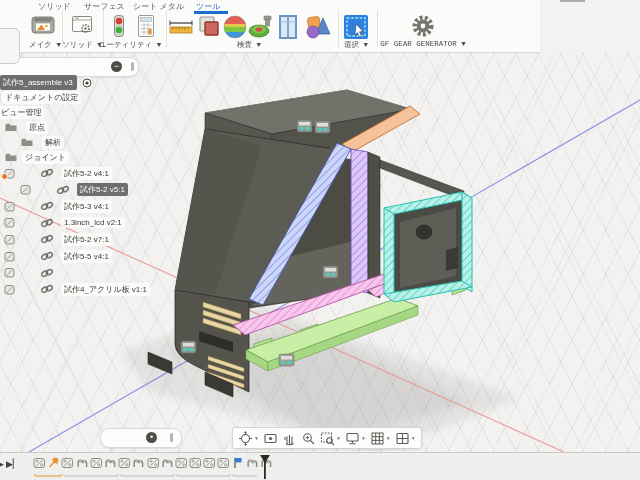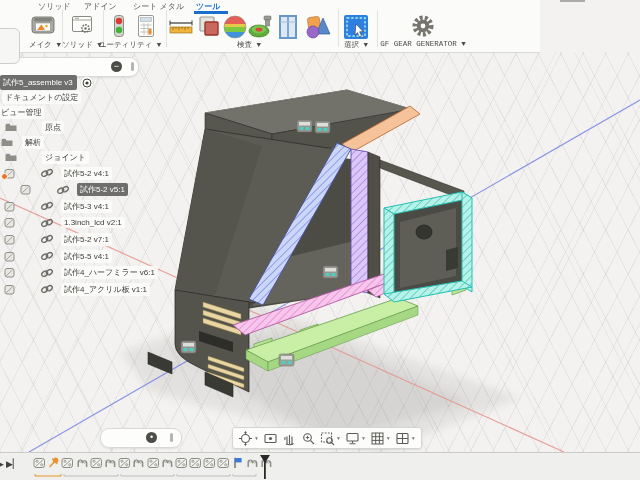--- a/index.html
+++ b/index.html
@@ -11,21 +11,21 @@
   }
   
   .toolbar{
     position:absolute;left:0;top:0;width:540px;height:52px;
     background:#fbfbfa;border-bottom:1px solid #d8d8d4;z-index:30;
   }
   .tab{
     position:absolute;top:1px;font-size:8px;color:#5a5a56;white-space:nowrap;
     cursor:default;
   }
-  .tab.active{color:var(--c-accent_blue);font-weight:bold;}
+  .tab.active{color:var(--c-accent_blue);font-weight:normal;}
   .tab-underline{
     position:absolute;top:11px;height:2.5px;background:var(--c-accent_blue);
   }
   .tb-sep{position:absolute;top:10px;width:1px;height:37px;background:#e2e2de;}
   .tb-icon{position:absolute;top:14px;transform:translateX(-50%);}
   .tb-label{
     position:absolute;top:40px;transform:translateX(-50%);
     font-size:7.5px;color:#4c4c48;white-space:nowrap;font-family:Liberation Mono, monospace;
   }
   .corner-panel{
@@ -99,21 +99,21 @@
   svg{display:block;}
 </style>
 </head>
 <body>
 
 <div class="toolbar">
   <div class="corner-panel"></div>
   <div class="top-strip"></div>
 
   <span class="tab" style="left:38px">ソリッド</span>
-  <span class="tab" style="left:84px">アドイン</span>
+  <span class="tab" style="left:84px">サーフェス</span>
   <span class="tab" style="left:133px">シート メタル</span>
   <span class="tab active" style="left:196px">ツール</span>
   <div class="tab-underline" style="left:194px;width:34px"></div>
 
   <div class="tb-sep" style="left:62px"></div>
   <div class="tb-sep" style="left:103px"></div>
   <div class="tb-sep" style="left:166px"></div>
   <div class="tb-sep" style="left:338px"></div>
   <div class="tb-sep" style="left:377px"></div>
 
@@ -387,37 +387,37 @@
     </div>
     <div class="b-row" style="left:-2px;top:54px">
       <span class="b-text">ビュー管理</span>
     </div>
     <div class="b-row" style="left:4px;top:69px">
       <span class="icon-cell">
           <svg width="12" height="9" viewBox="0 0 12 9">
             <path d="M0.5 2 L0.5 8 L11.5 8 L11.5 2.5 L5.5 2.5 L4.5 0.8 L1.5 0.8 Z" fill="#8f8f89"></path>
           </svg>
         </span>
-      <span class="b-text" style="margin-left:24px">原点</span>
-    </div>
-    <div class="b-row" style="left:0;top:84px">
+      <span class="b-text" style="margin-left:8px">原点</span>
+    </div>
+    <div class="b-row" style="left:20px;top:84px">
       <span class="icon-cell">
           <svg width="12" height="9" viewBox="0 0 12 9">
             <path d="M0.5 2 L0.5 8 L11.5 8 L11.5 2.5 L5.5 2.5 L4.5 0.8 L1.5 0.8 Z" fill="#8f8f89"></path>
           </svg>
         </span>
       <span class="b-text" style="margin-left:8px">解析</span>
     </div>
     <div class="b-row" style="left:4px;top:99px">
       <span class="icon-cell">
           <svg width="12" height="9" viewBox="0 0 12 9">
             <path d="M0.5 2 L0.5 8 L11.5 8 L11.5 2.5 L5.5 2.5 L4.5 0.8 L1.5 0.8 Z" fill="#8f8f89"></path>
           </svg>
         </span>
-      <span class="b-text" style="margin-left:24px">ジョイント</span>
+      <span class="b-text" style="margin-left:4px">ジョイント</span>
     </div>
 
     <div class="b-row" style="left:2px;top:115px">
       <span class="icon-cell">
           <svg width="11" height="11" viewBox="0 0 11 11">
             <rect x="1" y="1.5" width="9" height="8.5" rx="2" fill="#e8e8e2" stroke="#8f8f89"></rect>
             <path d="M2.5 8.5 L8.5 2.8" stroke="#8f8f89" fill="none" stroke-width=".8"></path>
           </svg>
           <span class="active-dot"></span>
         </span>
@@ -524,21 +524,20 @@
           </svg>
         </span>
       <span class="icon-cell" style="margin-left:24px">
           <svg width="15" height="10" viewBox="0 0 15 10">
             <g fill="none" stroke="#6e6e68" stroke-width="1.5">
               <ellipse cx="5" cy="5.8" rx="3.4" ry="2.4" transform="rotate(-35 5 5.8)"></ellipse>
               <ellipse cx="10" cy="4.2" rx="3.4" ry="2.4" transform="rotate(-35 10 4.2)"></ellipse>
             </g>
           </svg>
         </span>
-      <span class="b-text" style="margin-left:7px">試作4_ハーフミラー v6:1</span>
     </div>
     <div class="b-row" style="left:2px;top:231.2px">
       <span class="icon-cell">
           <svg width="11" height="11" viewBox="0 0 11 11">
             <rect x="1" y="1.5" width="9" height="8.5" rx="2" fill="#e8e8e2" stroke="#8f8f89"></rect>
             <path d="M2.5 8.5 L8.5 2.8" stroke="#8f8f89" fill="none" stroke-width=".8"></path>
           </svg>
         </span>
       <span class="icon-cell" style="margin-left:24px">
           <svg width="15" height="10" viewBox="0 0 15 10">

